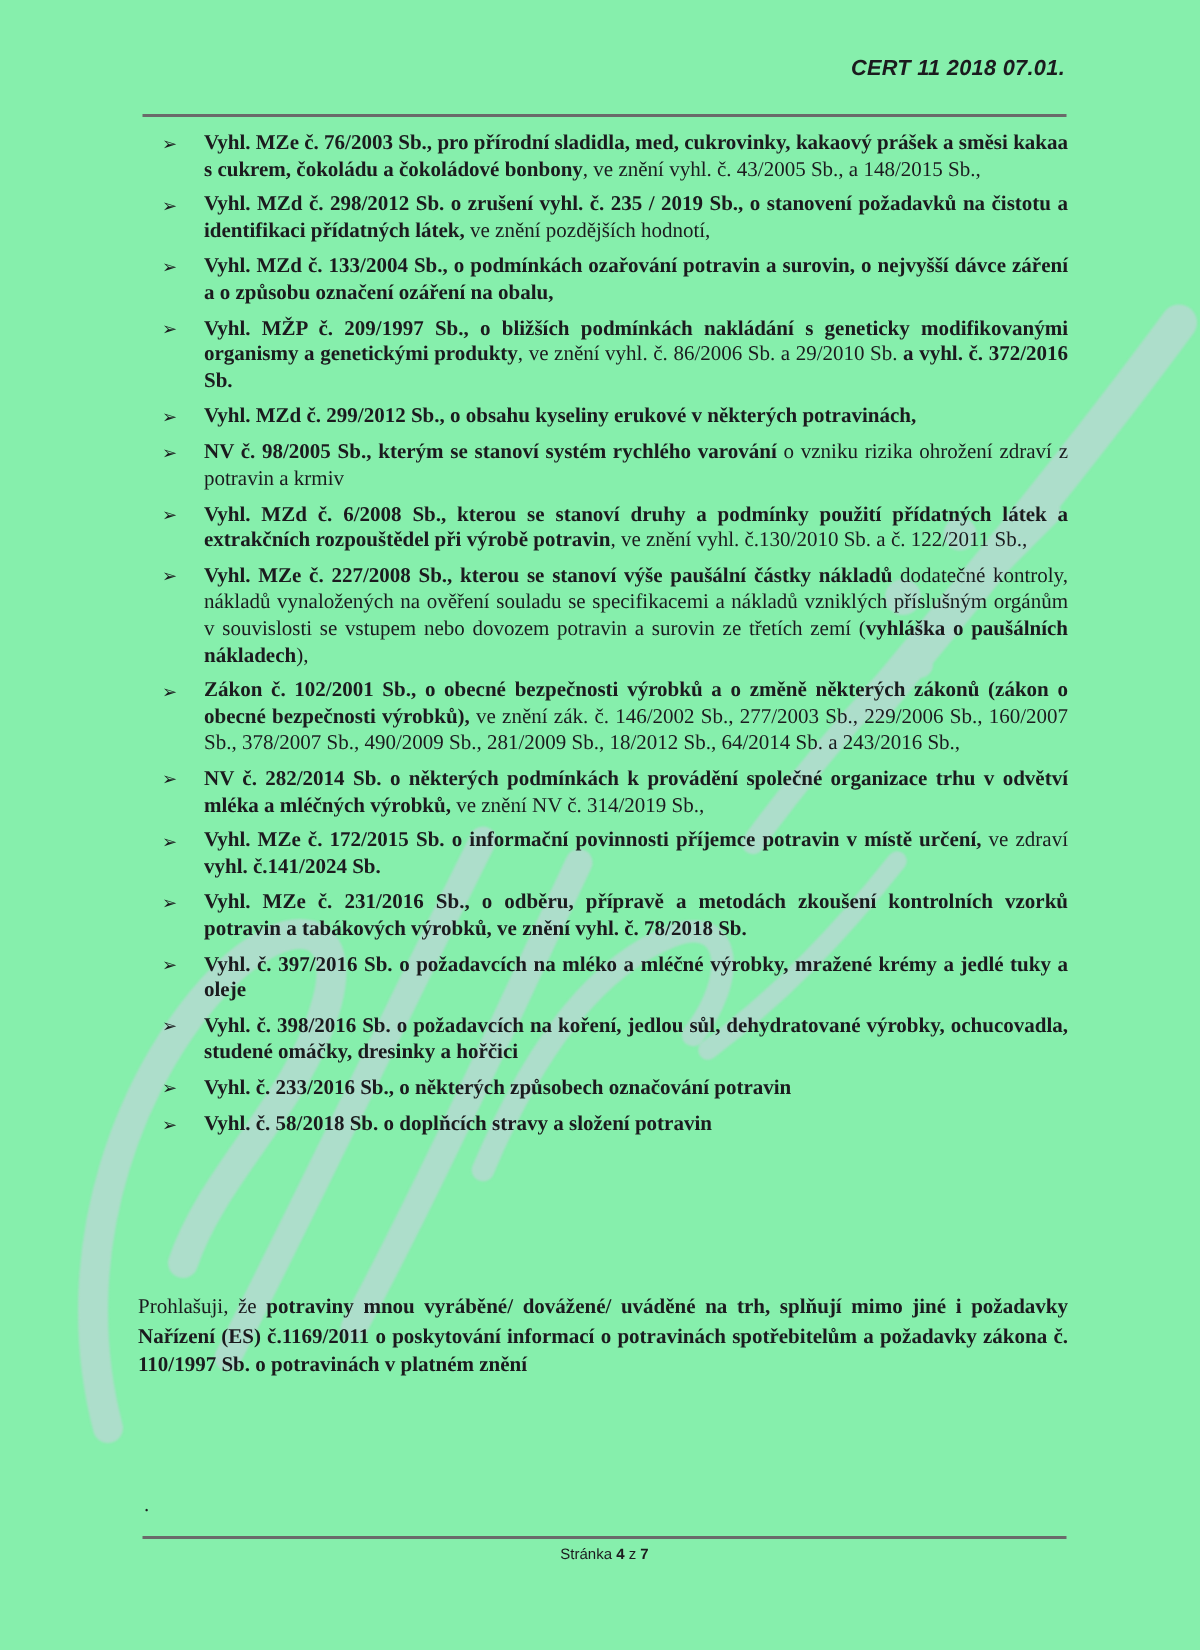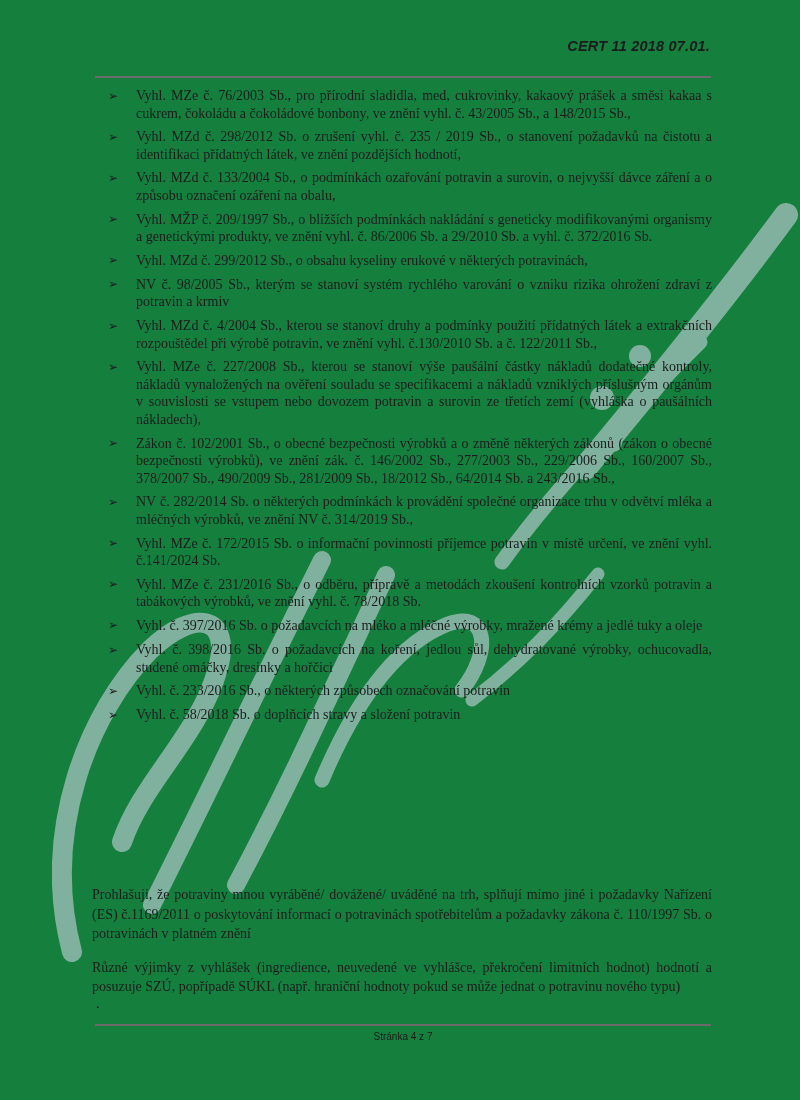--- a/index.html
+++ b/index.html
@@ -13,21 +13,21 @@
     width: 800px;
     height: 1100px;
     position: relative;
     overflow: hidden;
     font-family: "Liberation Serif", serif;
     color: var(--text);
   }
   .page {
     position: absolute;
     inset: 0;
-    background: #15803d;
+    background: #86efac;
   }
   .watermark {
     position: absolute;
     inset: 0;
     z-index: 0;
     filter: blur(0.7px);
     pointer-events: none;
   }
   .watermark path { stroke: var(--wm); fill: none; }
   .watermark circle { fill: var(--wm); }
@@ -71,34 +71,33 @@
     font-size: 12px;
     line-height: 17.6px;
     padding-top: 0.5px;
   }
   .law-text {
     flex: 1 1 auto;
     font-size: 14px;
     line-height: 17.6px;
     text-align: justify;
   }
-  .b { font-weight: 400; }
+  .b { font-weight: 700; }
 
   .declaration {
     position: absolute;
     top: 862px;
     left: 92px;
     width: 620px;
     z-index: 1;
   }
   .declaration p {
     font-size: 14px;
     line-height: 19.5px;
     text-align: justify;
-    margin-top: 23px;
   }
   .declaration p + p { margin-top: 14px; }
 
   .trailing-dot {
     position: absolute;
     top: 996px;
     left: 96px;
     font-size: 14px;
     z-index: 1;
   }
@@ -158,37 +157,37 @@
       <li>
         <span class="bullet">➢</span>
         <div class="law-text"><span class="b">Vyhl. MZd č. 299/2012 Sb., o obsahu kyseliny erukové v některých potravinách,</span></div>
       </li>
       <li>
         <span class="bullet">➢</span>
         <div class="law-text"><span class="b">NV č. 98/2005 Sb., kterým se stanoví systém rychlého varování</span><span> o vzniku rizika ohrožení zdraví z potravin a krmiv</span></div>
       </li>
       <li>
         <span class="bullet">➢</span>
-        <div class="law-text"><span class="b">Vyhl. MZd č. 4/2004 Sb., kterou se stanoví druhy a podmínky použití přídatných látek a extrakčních rozpouštědel při výrobě potravin</span><span>, ve znění vyhl. č.130/2010 Sb. a č. 122/2011 Sb.,</span></div>
+        <div class="law-text"><span class="b">Vyhl. MZd č. 6/2008 Sb., kterou se stanoví druhy a podmínky použití přídatných látek a extrakčních rozpouštědel při výrobě potravin</span><span>, ve znění vyhl. č.130/2010 Sb. a č. 122/2011 Sb.,</span></div>
       </li>
       <li>
         <span class="bullet">➢</span>
         <div class="law-text"><span class="b">Vyhl. MZe č. 227/2008 Sb., kterou se stanoví výše paušální částky nákladů</span><span> dodatečné kontroly, nákladů vynaložených na ověření souladu se specifikacemi a nákladů vzniklých příslušným orgánům v souvislosti se vstupem nebo dovozem potravin a surovin ze třetích zemí (</span><span class="b">vyhláška o paušálních nákladech</span><span>),</span></div>
       </li>
       <li>
         <span class="bullet">➢</span>
         <div class="law-text"><span class="b">Zákon č. 102/2001 Sb., o obecné bezpečnosti výrobků a o změně některých zákonů (zákon o obecné bezpečnosti výrobků),</span><span> ve znění zák. č. 146/2002 Sb., 277/2003 Sb., 229/2006 Sb., 160/2007 Sb., 378/2007 Sb., 490/2009 Sb., 281/2009 Sb., 18/2012 Sb., 64/2014 Sb. a 243/2016 Sb.,</span></div>
       </li>
       <li>
         <span class="bullet">➢</span>
         <div class="law-text"><span class="b">NV č. 282/2014 Sb. o některých podmínkách k provádění společné organizace trhu v odvětví mléka a mléčných výrobků,</span><span> ve znění NV č. 314/2019 Sb.,</span></div>
       </li>
       <li>
         <span class="bullet">➢</span>
-        <div class="law-text"><span class="b">Vyhl. MZe č. 172/2015 Sb. o informační povinnosti příjemce potravin v místě určení,</span><span> ve znění </span><span class="b">vyhl. č.141/2024 Sb.</span></div>
+        <div class="law-text"><span class="b">Vyhl. MZe č. 172/2015 Sb. o informační povinnosti příjemce potravin v místě určení,</span><span> ve zdraví </span><span class="b">vyhl. č.141/2024 Sb.</span></div>
       </li>
       <li>
         <span class="bullet">➢</span>
         <div class="law-text"><span class="b">Vyhl. MZe č. 231/2016 Sb., o odběru, přípravě a metodách zkoušení kontrolních vzorků potravin a tabákových výrobků, ve znění vyhl. č. 78/2018 Sb.</span></div>
       </li>
       <li>
         <span class="bullet">➢</span>
         <div class="law-text"><span class="b">Vyhl. č. 397/2016 Sb. o požadavcích na mléko a mléčné výrobky, mražené krémy a jedlé tuky a oleje</span></div>
       </li>
       <li>
@@ -200,21 +199,20 @@
         <div class="law-text"><span class="b">Vyhl. č. 233/2016 Sb., o některých způsobech označování potravin</span></div>
       </li>
       <li>
         <span class="bullet">➢</span>
         <div class="law-text"><span class="b">Vyhl. č. 58/2018 Sb. o doplňcích stravy a složení potravin</span></div>
       </li>
     </ul>
 
   <div class="declaration" id="declaration">
       <p><span>Prohlašuji, že </span><span class="b">potraviny mnou vyráběné/ dovážené/ uváděné na trh, splňují mimo jiné i požadavky Nařízení (ES) č.1169/2011 o poskytování informací o potravinách spotřebitelům a požadavky zákona č. 110/1997 Sb. o potravinách v platném znění</span></p>
-      <p><span>Různé výjimky z vyhlášek (ingredience, neuvedené ve vyhlášce, překročení limitních hodnot) hodnotí a posuzuje SZÚ, popřípadě SÚKL (např. hraniční hodnoty pokud se může jednat o potravinu nového typu)</span></p>
     </div>
 
   <div class="trailing-dot">.</div>
 
   <div class="rule footer-rule"></div>
 
   <div class="footer-label" id="footer-label"><span>Stránka </span><span class="b">4</span><span> z </span><span class="b">7</span></div>
 
 </div>
 

